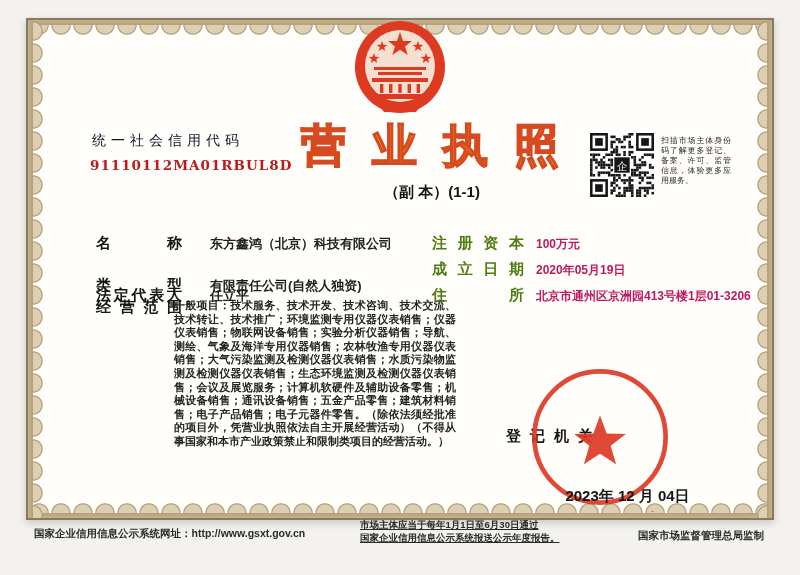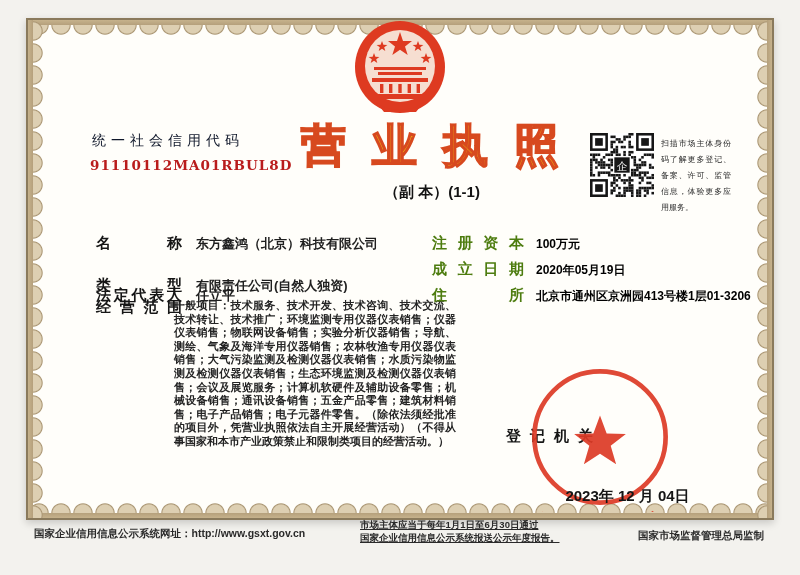--- a/index.html
+++ b/index.html
@@ -53,31 +53,31 @@
             font-family:"DejaVu Serif","Liberation Serif",serif;letter-spacing:1px;color:#b91c1c;}
   .title{left:244px;top:96px;width:316px;text-align:center;
          font-size:45px;font-weight:bold;letter-spacing:26px;text-indent:26px;
          color:#f2c40f;-webkit-text-stroke:1.6px #d7491f;
          text-shadow:0 0 1px #d7491f;}
   .subtitle{left:294px;top:163px;width:220px;text-align:center;
             font-size:15px;font-weight:bold;color:#141414;}
 
   
   .qr{left:562px;top:113px;width:64px;height:64px;background:#fff;}
-  .qr-caption{left:633px;top:116px;width:70px;font-size:8px;line-height:16px;
+  .qr-caption{left:633px;top:116px;width:70px;font-size:8px;line-height:10px;
               color:#2e2e2e;text-align:justify;}
 
   
   .row{position:absolute;white-space:nowrap;}
   .lbl{display:inline-block;width:86px;text-align:justify;text-align-last:justify;
        font-size:15px;font-weight:bold;color:#161616;vertical-align:top;}
   .lblr{display:inline-block;width:92px;text-align:justify;text-align-last:justify;
         font-size:15px;font-weight:bold;color:#4d7c0f;vertical-align:top;}
-  .val{font-size:13px;font-weight:bold;color:#1f1f1f;margin-left:14px;}
-  .valr{font-size:12px;font-weight:bold;color:#000000;margin-left:12px;}
+  .val{font-size:13px;font-weight:bold;color:#1f1f1f;margin-left:28px;}
+  .valr{font-size:12px;font-weight:bold;color:#be185d;margin-left:12px;}
   .scope-val{position:absolute;left:146px;top:279px;width:282px;
              font-size:11px;line-height:13.6px;color:#242424;font-weight:bold;
              text-align:justify;}
 
   .registry{left:478px;top:407px;font-size:15px;font-weight:bold;letter-spacing:9px;color:#161616;}
   .seal{position:absolute;left:497px;top:342px;z-index:2;opacity:.92;}
   .issue-date{left:492px;top:467px;width:215px;text-align:center;z-index:3;
               font-size:15px;font-weight:bold;color:#151515;}
 
   

